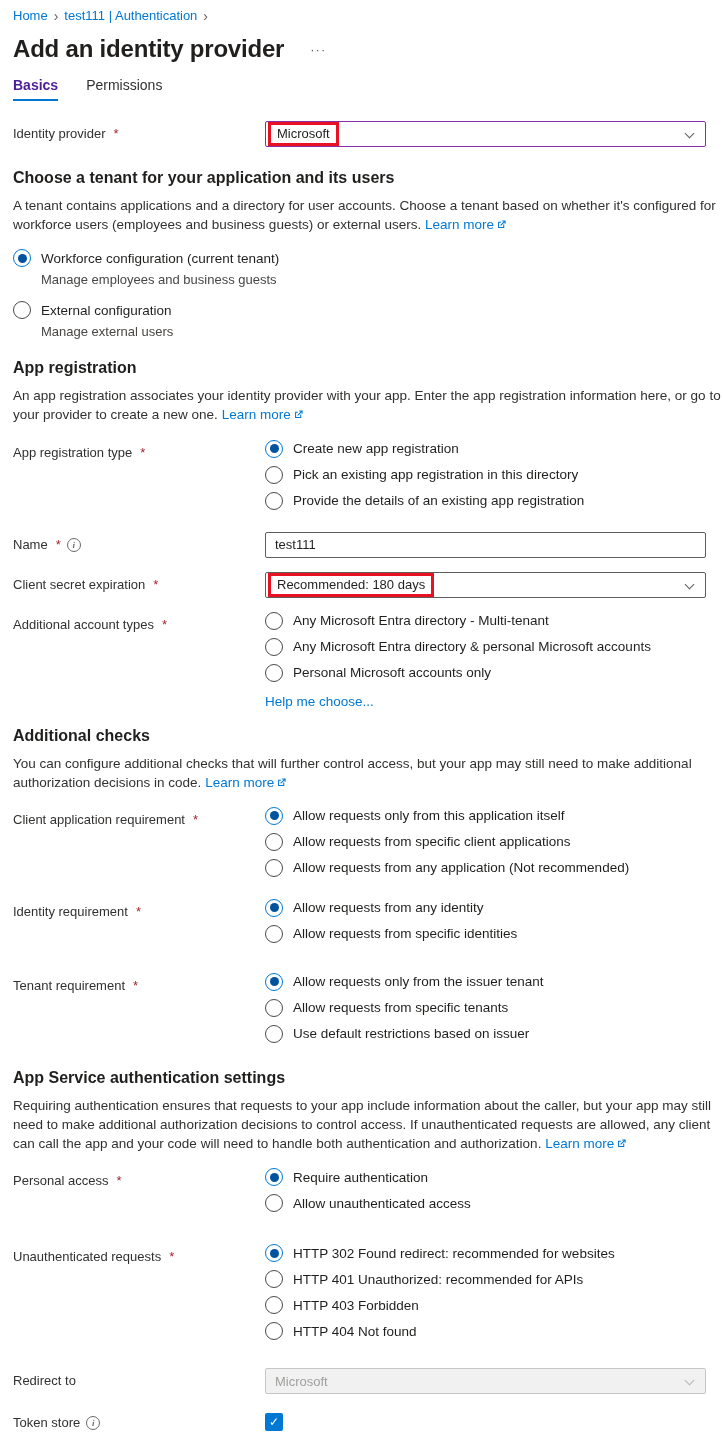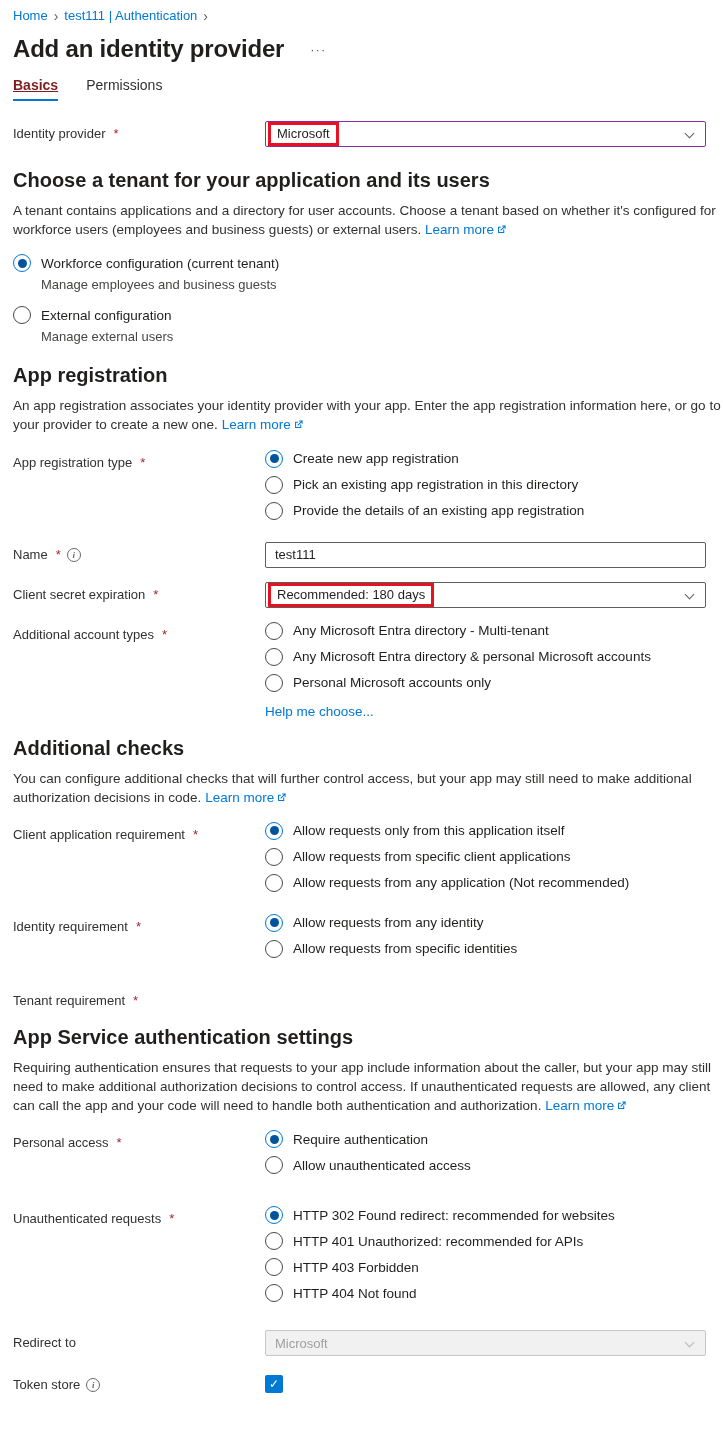--- a/index.html
+++ b/index.html
@@ -18,34 +18,34 @@
   .crumb-sep { color:#605e5c; font-size:14px; line-height:1; }
 
   
   .title-row { display:flex; align-items:center; gap:26px; margin-bottom: 14px; }
   h1 { font-size: 24px; font-weight: 700; color:#201f1e; letter-spacing:-0.2px; }
   .ellipsis { color:#605e5c; font-size:13px; letter-spacing:1px; cursor:pointer; }
 
   
   .tabs { display:flex; gap:28px; margin-bottom: 20px; }
   .tab { font-size:14px; padding-bottom:6px; cursor:pointer; color:#323130; border-bottom:2px solid transparent; }
-  .tab.active { font-weight:700; color:#7f1d1d; border-bottom:2px solid #0078d4;text-decoration:underline; }
+  .tab.active { font-weight:700; color:#4c1d95; border-bottom:2px solid #0078d4; }
 
   
   .row { display:flex; align-items:flex-start; }
   .label-col { width:252px; flex-shrink:0; padding-top:5px; font-size:13px; color:#323130; display:flex; align-items:flex-end; gap:6px; }
   .req { color:#a4262c; margin-left:2px; }
   .field-col { flex:1; margin-right:17px; position:relative; }
 
   .mb22{margin-bottom:22px}.mb18{margin-bottom:18px}.mb16{margin-bottom:16px}
   .mb14{margin-bottom:14px}.mb12{margin-bottom:12px}.mb24{margin-bottom:24px}
   .mb20{margin-bottom:20px}
 
   
-  .section-heading { font-size:20px; font-weight:700; color:#201f1e; margin-bottom:9px; }
+  .section-heading { font-size:16px; font-weight:700; color:#201f1e; margin-bottom:9px; }
   .section-desc { font-size:13.5px; line-height:1.42; color:#323130; margin-bottom:14px; }
   .link { color:#0078d4; text-decoration:none; cursor:pointer; white-space:nowrap; }
   .ext-icon { display:inline-block; vertical-align:-1px; margin-left:2px; }
 
   
   .combo, .textbox {
     height:26px; width:100%; background:#fff;
     border:1px solid #605e5c; border-radius:2px;
     display:flex; align-items:center; padding:0 28px 0 9px;
     font-size:13px; color:#201f1e; position:relative; cursor:pointer;
@@ -259,20 +259,34 @@
         <span class="radio-label">Allow requests from specific identities</span>
       </div>
     </div>
   </div>
 
   <div class="row mb18">
     <div class="label-col">
       <span>Tenant requirement</span>
         <span class="req">*</span>
     </div>
+    <div class="field-col">
+      <div class="radio-option">
+        <span class="radio selected"></span>
+        <span class="radio-label">Allow requests only from the issuer tenant</span>
+      </div>
+      <div class="radio-option">
+        <span class="radio"></span>
+        <span class="radio-label">Allow requests from specific tenants</span>
+      </div>
+      <div class="radio-option">
+        <span class="radio"></span>
+        <span class="radio-label">Use default restrictions based on issuer</span>
+      </div>
+    </div>
   </div>
 
   <div class="section-heading">App Service authentication settings</div>
   <p class="section-desc mb14">
     <span>Requiring authentication ensures that requests to your app include information about the caller, but your app may still need to make additional authorization decisions to control access. If unauthenticated requests are allowed, any client can call the app and your code will need to handle both authentication and authorization.</span>
     <a class="link"><span>Learn more</span><span class="ext-icon"><svg width="11" height="11" viewBox="0 0 16 16">
             <path d="M9 2h5v5h-1.5V4.56L7.28 9.78 6.22 8.72l5.22-5.22H9V2zM3 4h4v1.5H4.5v6h6V8H12v5H3V4z" fill="#0078d4"></path>
           </svg></span></a>
   </p>
 

